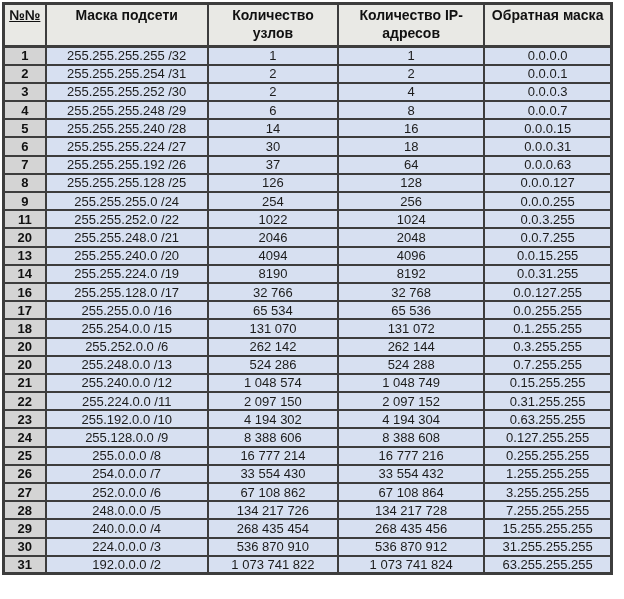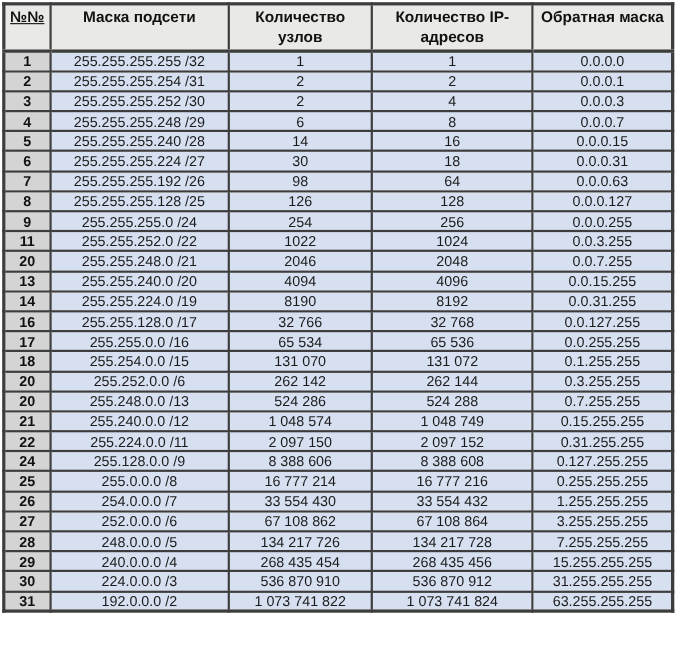--- a/index.html
+++ b/index.html
@@ -124,21 +124,21 @@
         <tr>
           <td class="rownum">6</td>
           <td>255.255.255.224 /27</td>
           <td>30</td>
           <td>18</td>
           <td>0.0.0.31</td>
         </tr>
         <tr>
           <td class="rownum">7</td>
           <td>255.255.255.192 /26</td>
-          <td>98</td>
+          <td>37</td>
           <td>64</td>
           <td>0.0.0.63</td>
         </tr>
         <tr>
           <td class="rownum">8</td>
           <td>255.255.255.128 /25</td>
           <td>126</td>
           <td>128</td>
           <td>0.0.0.127</td>
         </tr>
@@ -220,20 +220,27 @@
           <td>0.15.255.255</td>
         </tr>
         <tr>
           <td class="rownum">22</td>
           <td>255.224.0.0 /11</td>
           <td>2 097 150</td>
           <td>2 097 152</td>
           <td>0.31.255.255</td>
         </tr>
         <tr>
+          <td class="rownum">23</td>
+          <td>255.192.0.0 /10</td>
+          <td>4 194 302</td>
+          <td>4 194 304</td>
+          <td>0.63.255.255</td>
+        </tr>
+        <tr>
           <td class="rownum">24</td>
           <td>255.128.0.0 /9</td>
           <td>8 388 606</td>
           <td>8 388 608</td>
           <td>0.127.255.255</td>
         </tr>
         <tr>
           <td class="rownum">25</td>
           <td>255.0.0.0 /8</td>
           <td>16 777 214</td>

